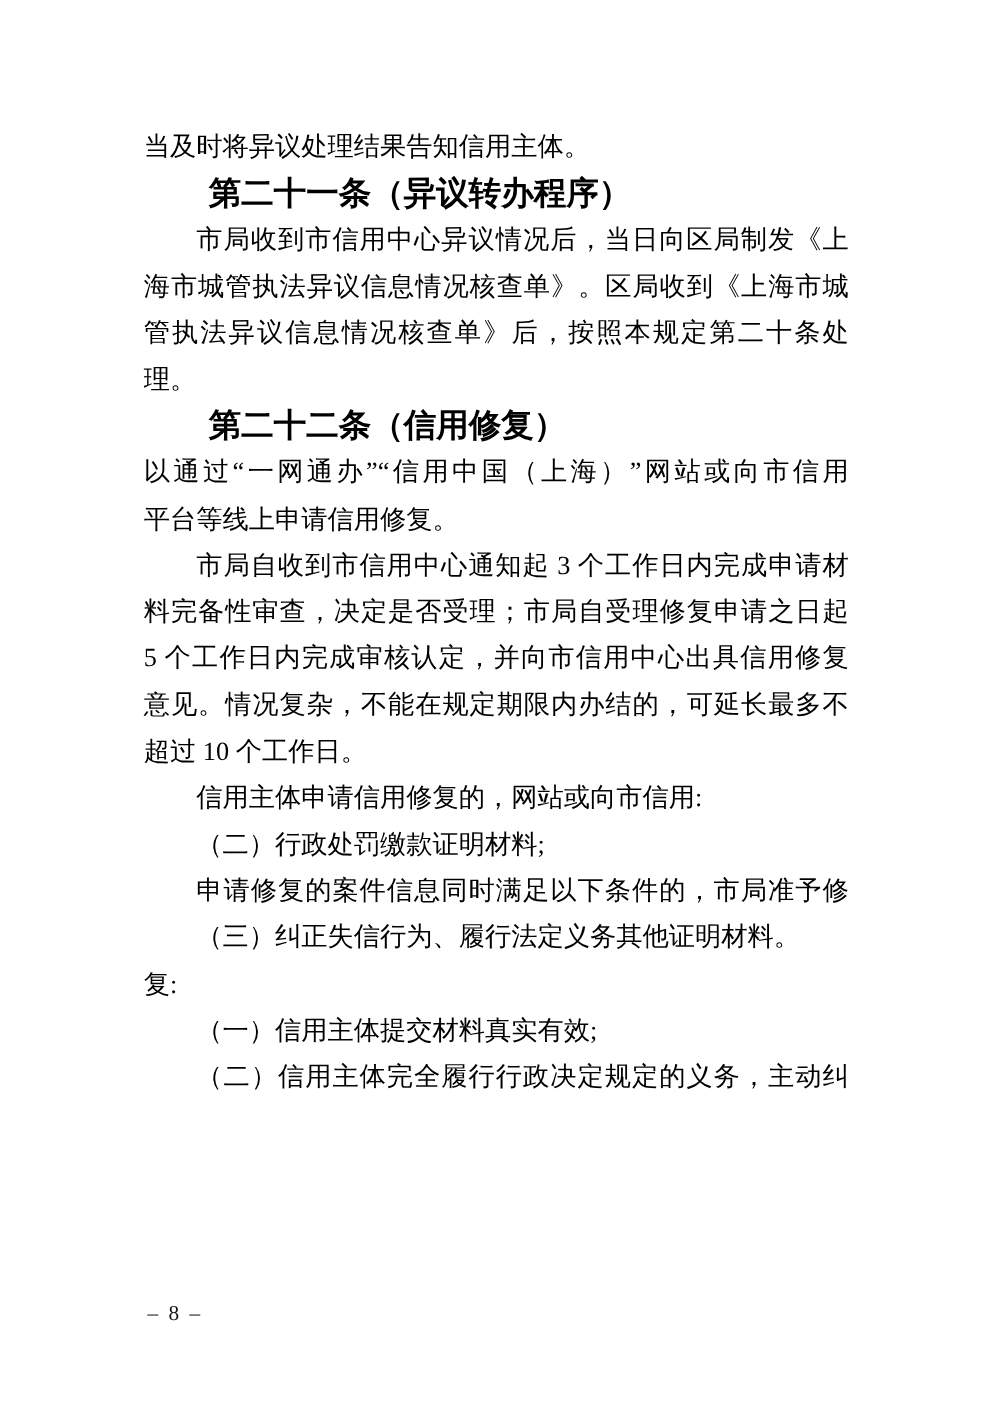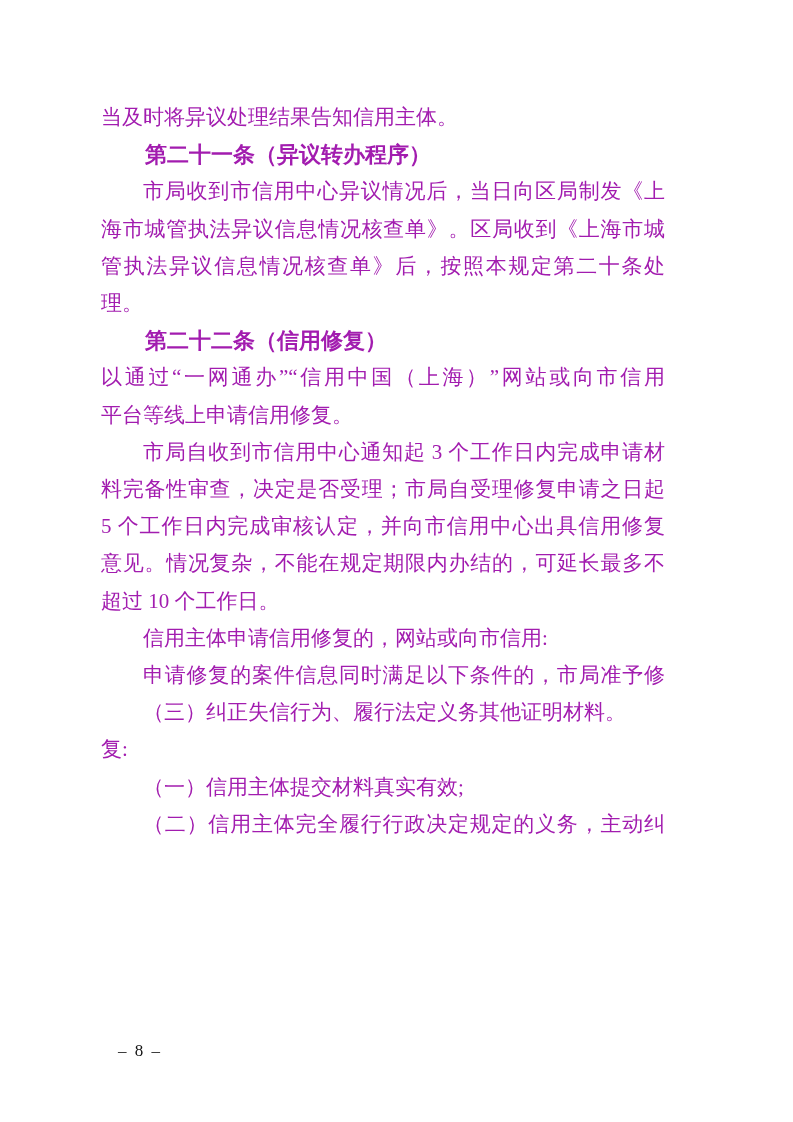--- a/index.html
+++ b/index.html
@@ -9,43 +9,43 @@
   }
   .page {
     position: relative;
     width: 793px;
     height: 1122px;
     background: #ffffff;
     overflow: hidden;
   }
   .content {
     position: absolute;
-    left: 101px;
+    left: 115px;
     top: 99px;
     width: 564px;
-    color: #a21caf;
+    color: #000000;
     font-family: "Liberation Serif", "DejaVu Serif", serif;
     font-size: 21px;
     line-height: 37.2px;
   }
   .line {
     text-align: justify;
     text-align-last: left;
     text-justify: inter-ideograph;
   }
   .line.fill {
     text-align-last: justify;
   }
   .line.indent {
     text-indent: 2em;
   }
   .line.heading {
     font-family: "Liberation Sans", "DejaVu Sans", sans-serif;
     font-weight: 700;
-    font-size: 22px;
+    font-size: 26px;
   }
   .footer {
     position: absolute;
     left: 118px;
     top: 1042px;
     color: #141414;
     font-family: "Liberation Serif", "DejaVu Serif", serif;
     font-size: 17px;
     line-height: 1;
     letter-spacing: 2px;
@@ -63,20 +63,21 @@
       <div class="line body">管执法异议信息情况核查单》后，按照本规定第二十条处理。</div>
       <div class="line heading indent">第二十二条（信用修复）</div>
       <div class="line body fill">以通过“一网通办”“信用中国（上海）”网站或向市信用</div>
       <div class="line body">平台等线上申请信用修复。</div>
       <div class="line body indent fill">市局自收到市信用中心通知起 3 个工作日内完成申请材</div>
       <div class="line body fill">料完备性审查，决定是否受理；市局自受理修复申请之日起</div>
       <div class="line body fill">5 个工作日内完成审核认定，并向市信用中心出具信用修复</div>
       <div class="line body fill">意见。情况复杂，不能在规定期限内办结的，可延长最多不</div>
       <div class="line body">超过 10 个工作日。</div>
       <div class="line body indent">信用主体申请信用修复的，网站或向市信用:</div>
+      <div class="line body indent">（二）行政处罚缴款证明材料;</div>
       <div class="line body indent fill">申请修复的案件信息同时满足以下条件的，市局准予修</div>
       <div class="line body indent">（三）纠正失信行为、履行法定义务其他证明材料。</div>
       <div class="line body">复:</div>
       <div class="line body indent">（一）信用主体提交材料真实有效;</div>
       <div class="line body indent fill">（二）信用主体完全履行行政决定规定的义务，主动纠</div>
     </div>
   <div class="footer">– 8 –</div>
 </div>
 
 </body></html>

